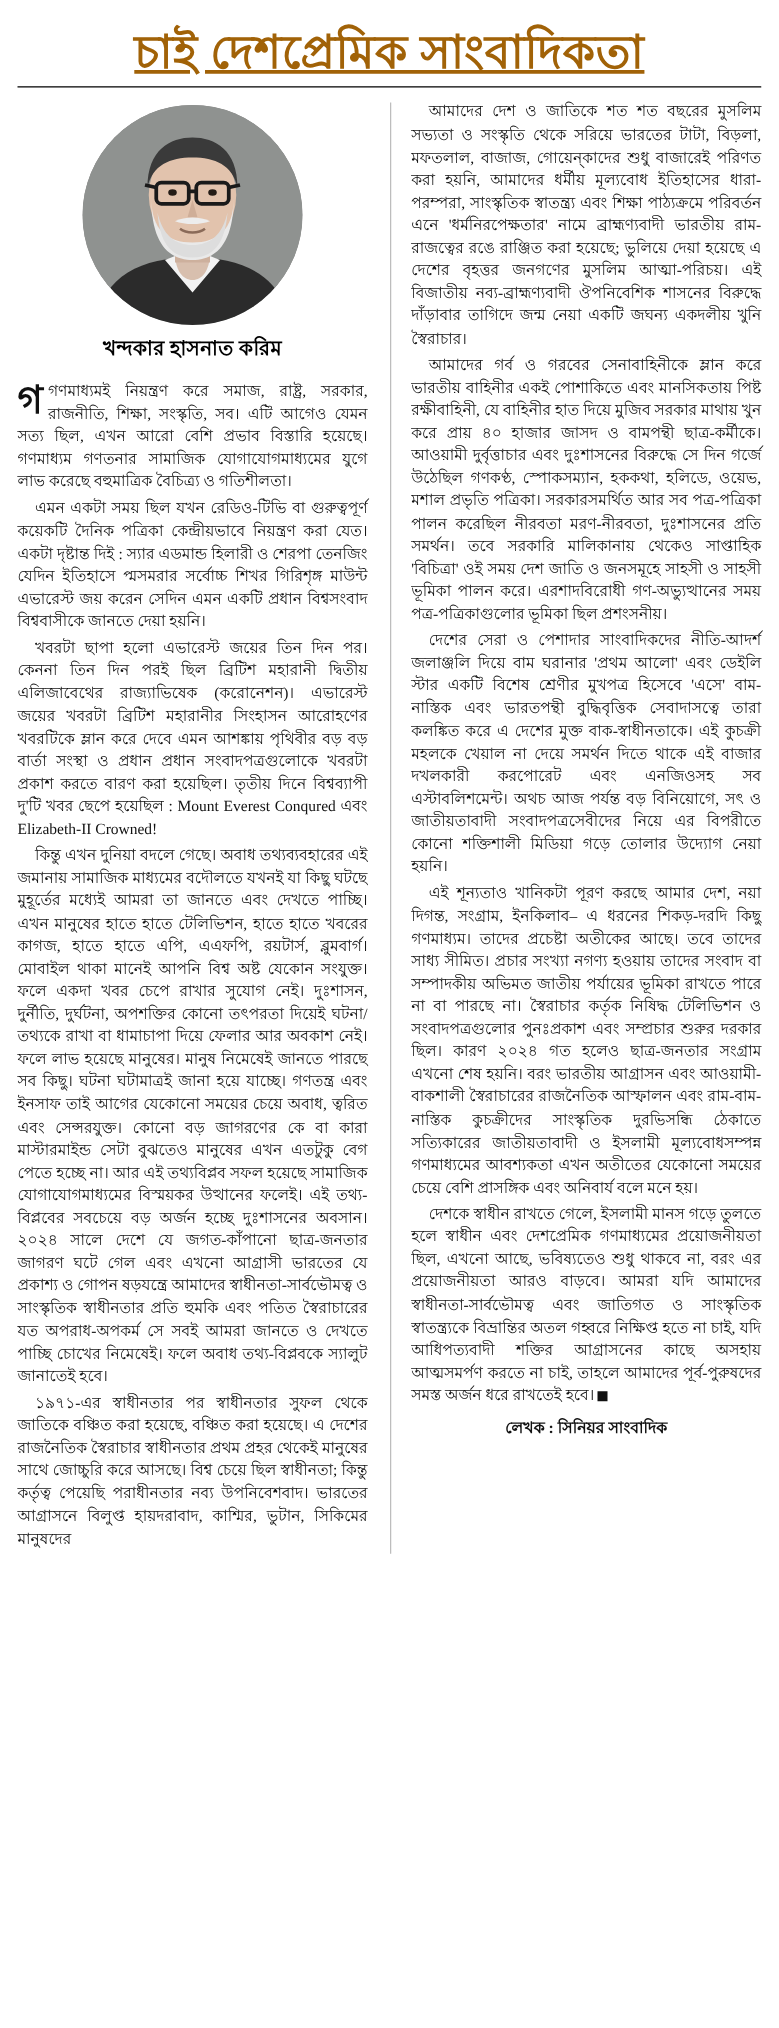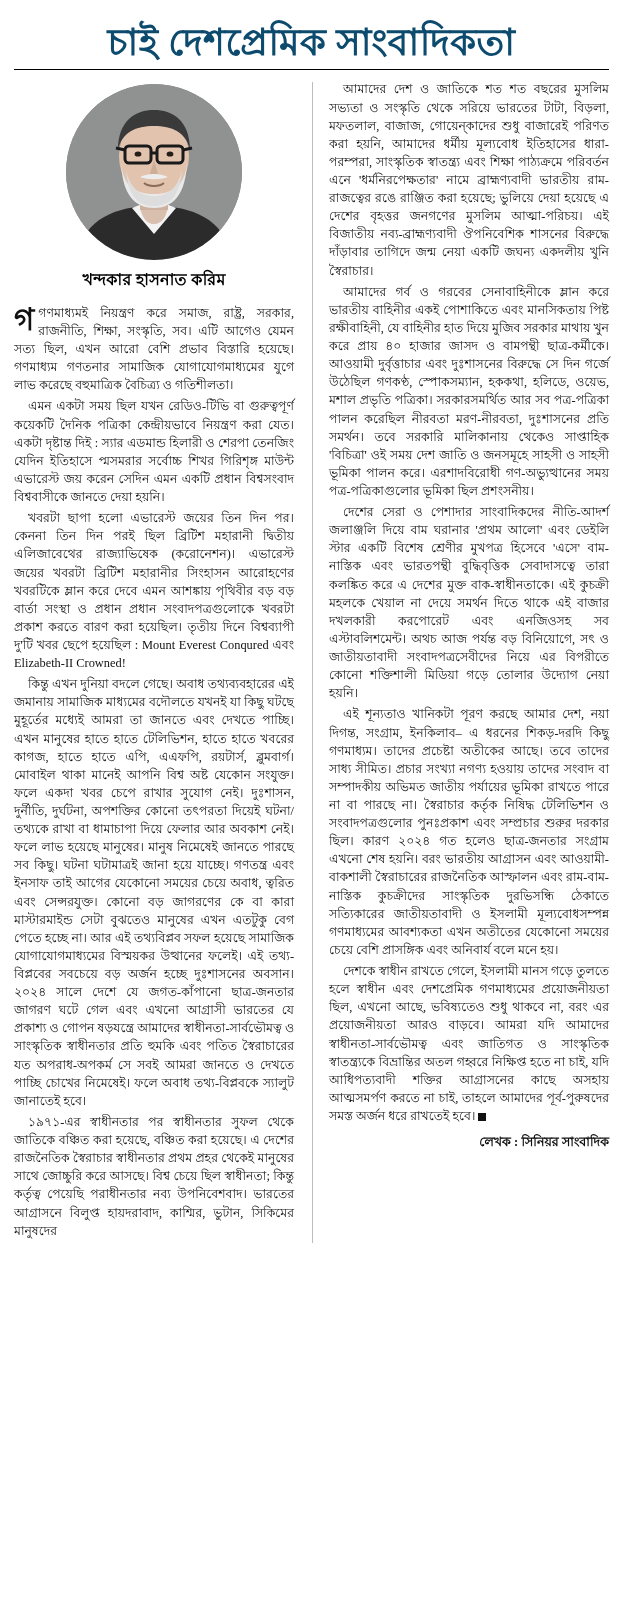--- a/index.html
+++ b/index.html
@@ -21,22 +21,23 @@
     box-sizing: border-box;
     padding: 10px 14px 6px 14px;
   }
   .headline {
     text-align: center;
     font-family: "Liberation Serif", serif;
     font-weight: bold;
     font-size: 37px;
     line-height: 1.12;
     letter-spacing: 0.5px;
-    color: #0c4a6e;
+    color: #a16207;
     margin: 12px 0 6px 0;
+    text-decoration: underline;
   }
   .rule {
     border: 0;
     border-top: 1.5px solid #000;
     margin: 4px 0 10px 0;
   }
   .columns {
     display: flex;
     gap: 16px;
     align-items: flex-start;
@@ -85,21 +86,21 @@
   }
   .dropcap {
     float: left;
     font-size: 31px;
     line-height: 0.82;
     font-weight: bold;
     padding: 3px 4px 0 0;
     font-family: "Liberation Serif", serif;
   }
   .byline {
-    text-align: right;
+    text-align: center;
     font-weight: bold;
     font-size: 12.6px;
     margin-top: 8px;
   }
   .endmark {
     display: inline-block;
     width: 8px;
     height: 8px;
     background: #111;
     margin-left: 3px;

